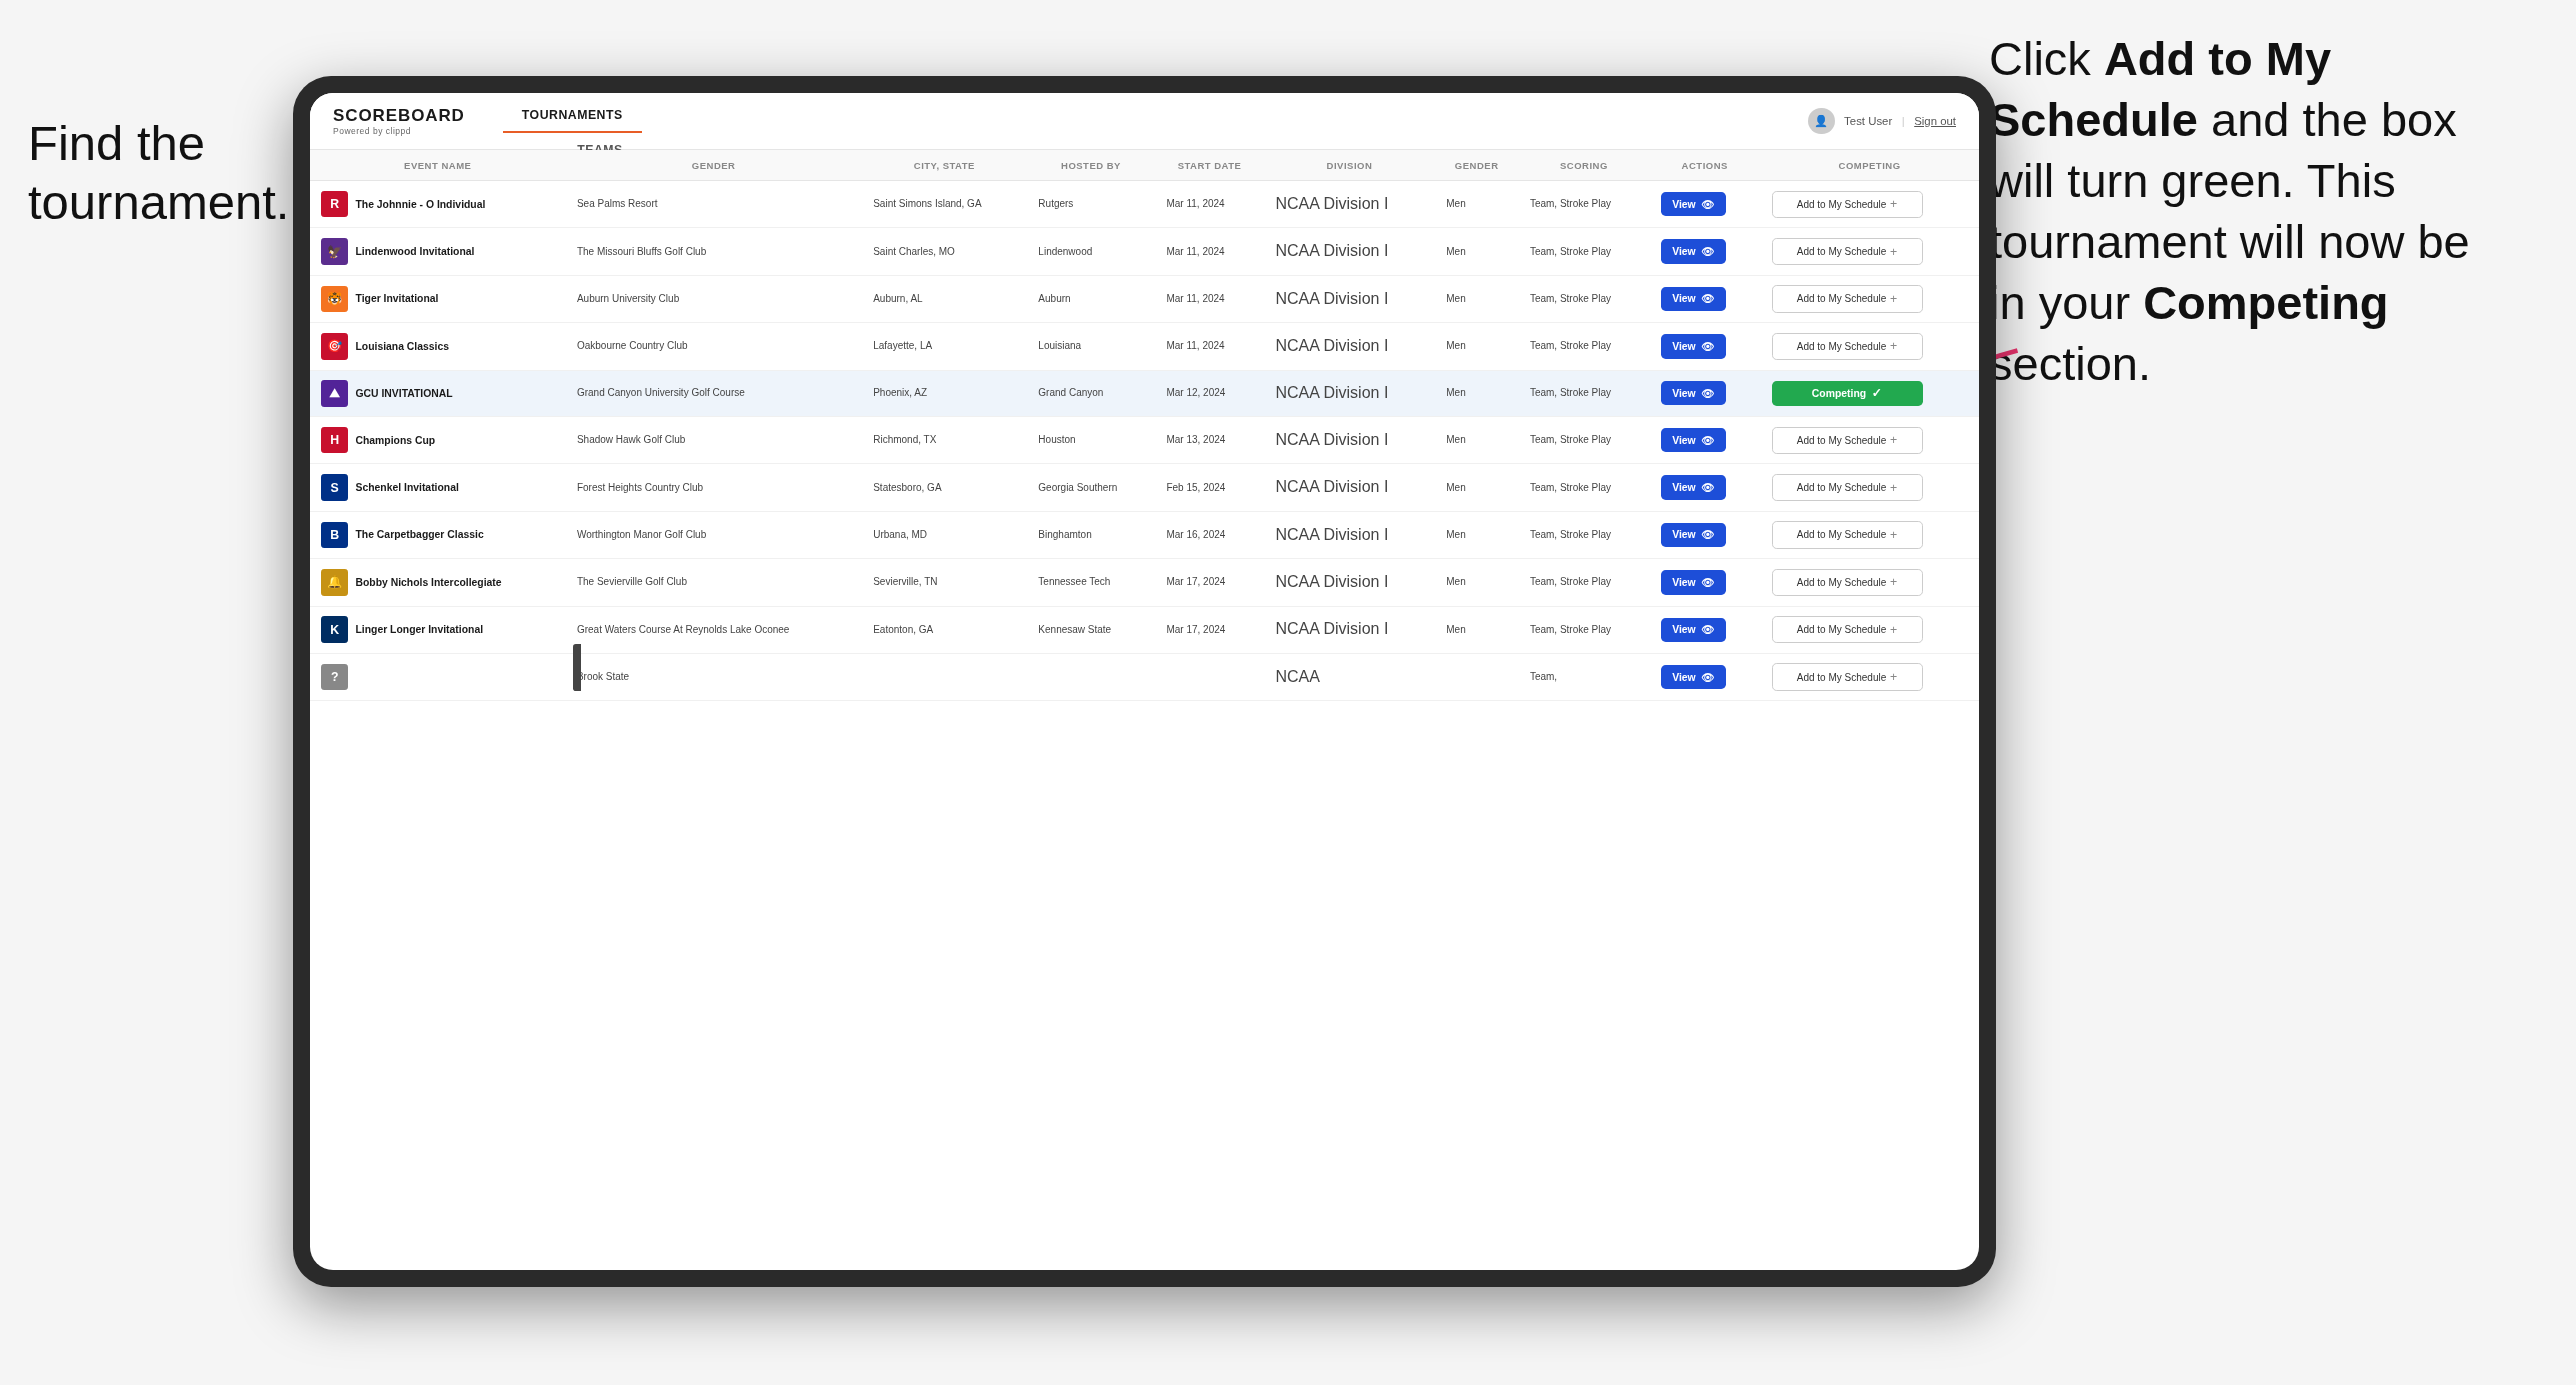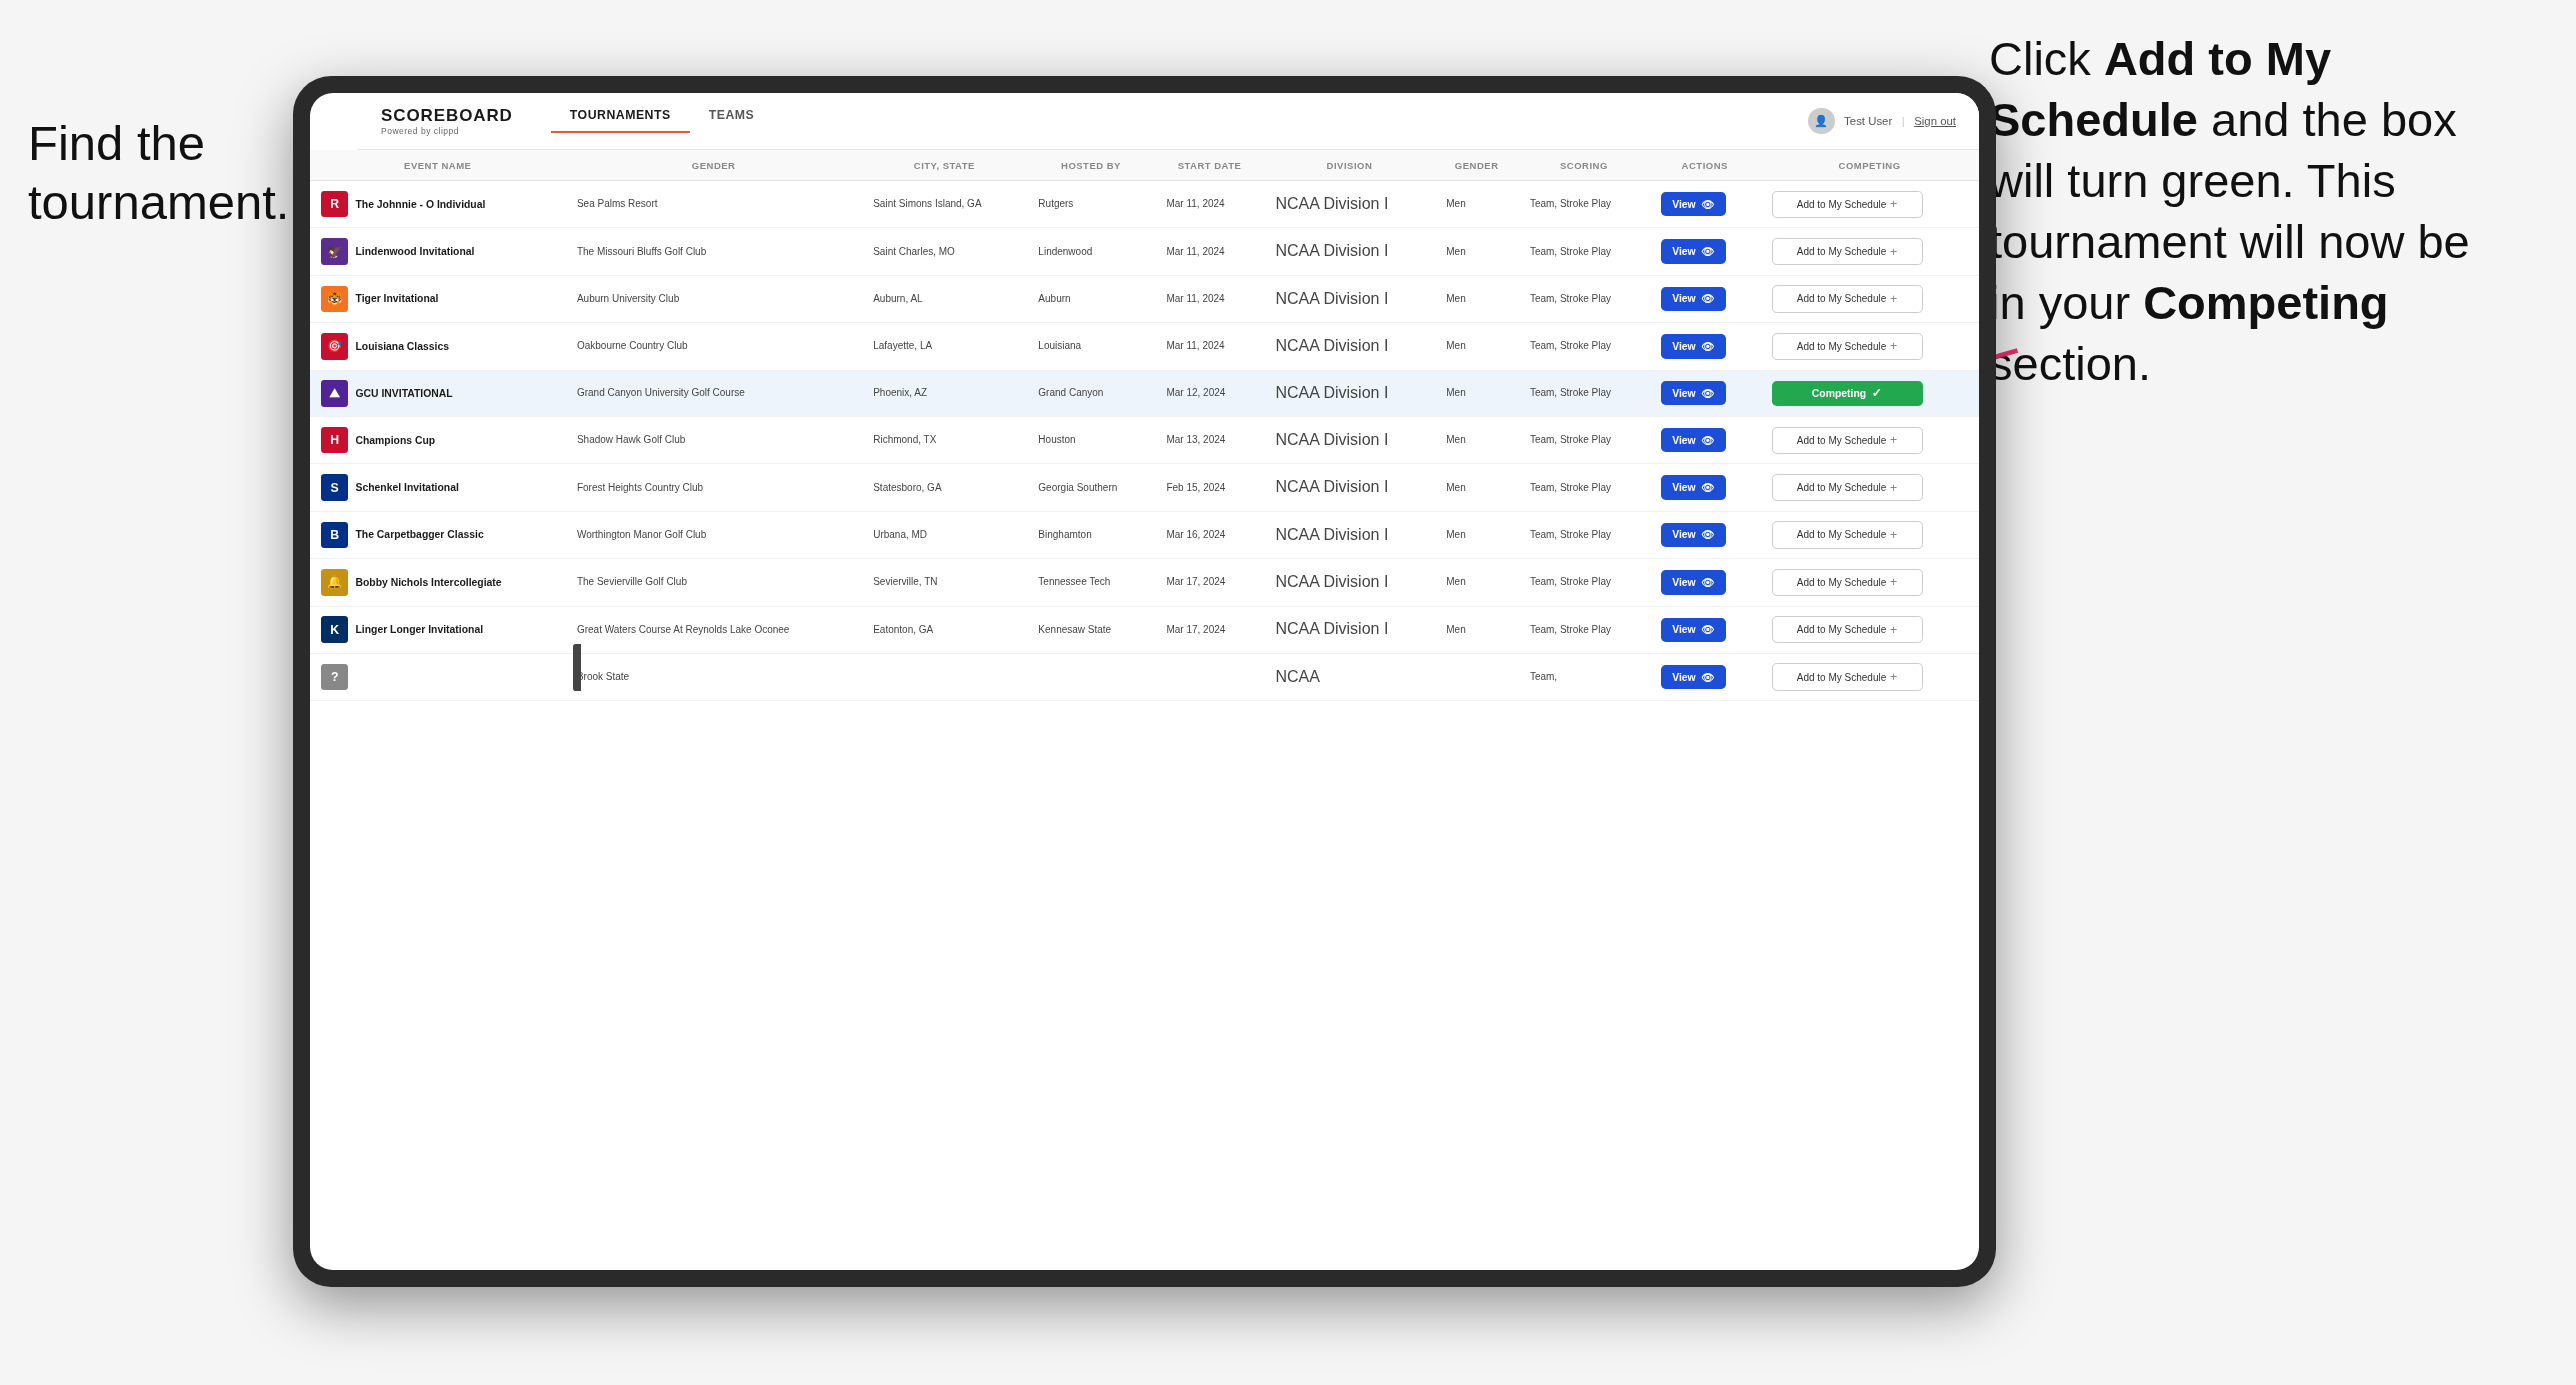--- a/index.html
+++ b/index.html
@@ -59,26 +59,25 @@
       border-radius: 23px;
       overflow: hidden;
       display: flex;
       flex-direction: column;
     }
 
     
     .navbar {
       display: flex;
       align-items: center;
-      padding: 16px 23px;
+      padding: 5px 23px;
       height: 57px;
       border-bottom: 0.9px solid #e5e5e5;
       background: #fff;
       flex-shrink: 0;
-      margin-left: 48px;
     }
 
     .logo-area {
       display: flex;
       flex-direction: column;
       margin-right: 38px;
     }
 
     .logo-text {
       font-size: 17px;
@@ -91,20 +90,21 @@
       font-size: 8.5px;
       color: #666;
       letter-spacing: 0.5px;
     }
 
     .nav-tabs {
       display: flex;
       gap: 0;
       height: 100%;
       align-items: flex-end;
+      flex-direction: column;
     }
 
     .nav-tab {
       padding: 9.5px 19px;
       font-size: 12.3px;
       font-weight: 600;
       color: #555;
       cursor: pointer;
       border-bottom: 2.8px solid transparent;
       letter-spacing: 0.5px;

